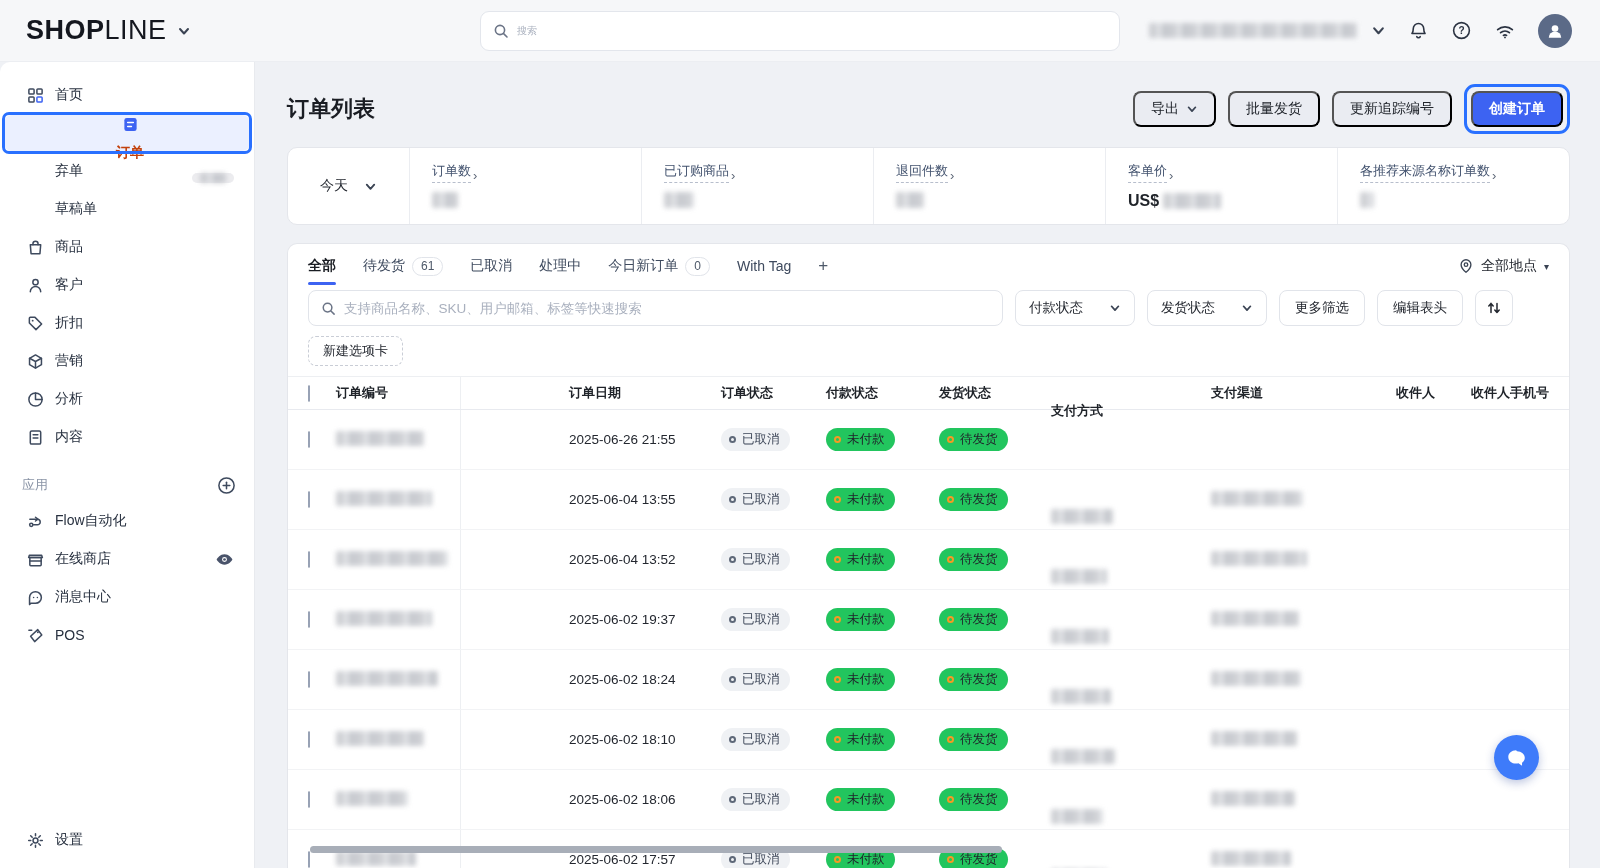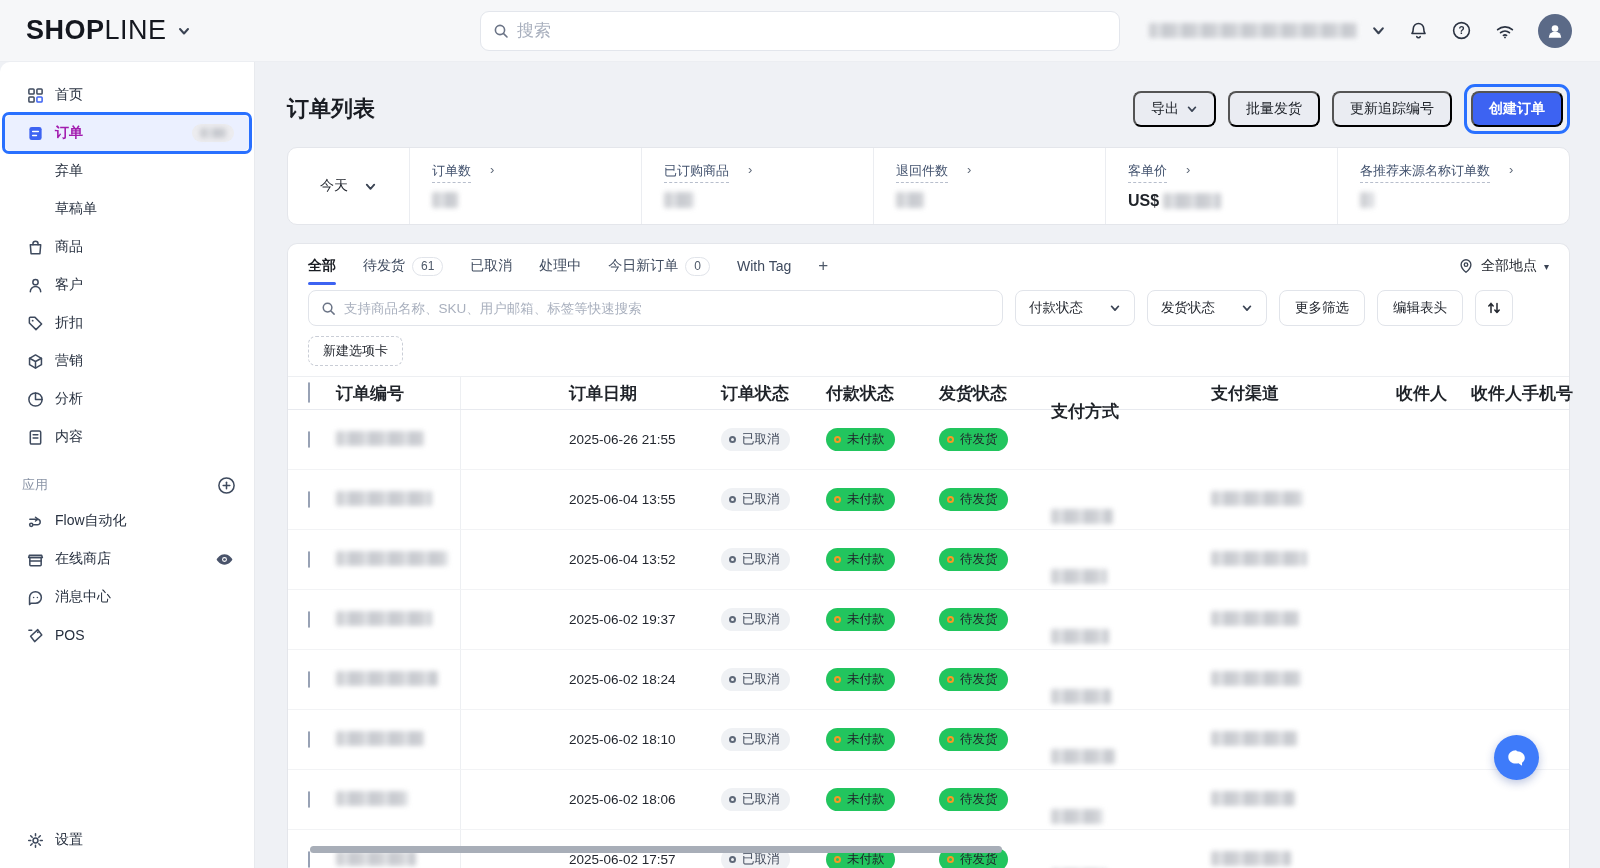--- a/index.html
+++ b/index.html
@@ -8,39 +8,39 @@
 
   
   .topbar { height:62px; background:#F6F7F9; display:flex; align-items:center; position:relative; border-bottom:1px solid #ECEEF2; }
   .logo-wrap { display:flex; align-items:center; gap:10px; padding-left:26px; }
   .logo { font-size:27px; letter-spacing:.5px; color:#14171F; }
   .logo b { font-weight:800; }
   .logo span { font-weight:300; }
   .chev { stroke:#3A4353; stroke-width:2; fill:none; stroke-linecap:round; stroke-linejoin:round; }
   .global-search { position:absolute; left:50%; transform:translateX(-50%); width:640px; height:40px;
     background:#fff; border:1px solid #E3E6EC; border-radius:9px; display:flex; align-items:center; padding:0 12px; gap:8px; }
-  .global-search input { border:none; outline:none; flex:1; font-size:17px; background:transparent; color:#1F2329; }
+  .global-search input { border:none; outline:none; flex:1; font-size:10px; background:transparent; color:#1F2329; }
   .global-search input::placeholder { color:#A9B0BE; }
   .top-right { margin-left:auto; display:flex; align-items:center; gap:22px; padding-right:28px; }
   .store-blur { width:208px; height:15px; }
   .blur { border-radius:2px; background:repeating-linear-gradient(90deg,#c6c8cd 0 7px,#d9dbdf 7px 13px,#bfc2c8 13px 20px); filter:blur(2.5px); opacity:.85; }
   .icon-btn { display:flex; align-items:center; justify-content:center; cursor:pointer; }
   .avatar { width:34px; height:34px; border-radius:50%; background:#5B6A87; display:flex; align-items:center; justify-content:center; }
 
   
   .app { display:flex; height:806px; }
   .sidebar { width:255px; background:#fff; border-right:1px solid #E8EAEE; border-top-left-radius:10px;
     padding-top:14px; display:flex; flex-direction:column; position:relative; }
   .main { flex:1; background:#EFF1F5; padding:0 30px 0 32px; overflow:hidden; }
 
   
   .nav-item { height:36px; display:flex; align-items:center; gap:11px; padding:0 16px 0 22px; font-size:14px; color:#27303F; cursor:pointer; border-radius:8px; margin:1px 4px; }
   .nav-item .nicon { width:18px; height:18px; flex:none; display:flex; align-items:center; justify-content:center; }
   .nav-item.sub { padding-left:51px; }
-  .nav-item.active { background:#EBF0FF; color:#a21caf; font-weight:600; position:relative; }
+  .nav-item.active { background:#EBF0FF; color:#c2410c; font-weight:600; position:relative;flex-direction:column; }
   .annot-side { position:absolute; left:-2px; right:-2px; top:-3px; bottom:-3px; border:3px solid #2970FF; border-radius:7px; pointer-events:none; }
   .badge-blur-pill { margin-left:auto; width:42px; height:18px; background:#ECECEF; border-radius:10px; display:flex; align-items:center; justify-content:center; }
   .badge-blur-pill .blur { width:26px; height:10px; }
   .nav-section { height:34px; display:flex; align-items:center; padding:0 18px 0 22px; margin-top:12px; font-size:13px; color:#8A94A6; }
   .nav-section .plus { margin-left:auto; }
   .nav-eye { margin-left:auto; }
   .sidebar-spacer { flex:1; }
   .nav-footer { margin-bottom:10px; }
   .sicon { stroke:#3E4A5E; stroke-width:1.6; fill:none; stroke-linecap:round; stroke-linejoin:round; }
 
@@ -51,21 +51,21 @@
   .btn { height:36px; border-radius:8px; display:inline-flex; align-items:center; gap:7px; padding:0 16px; font-size:14px; cursor:pointer; white-space:nowrap; }
   .btn.soft { background:#EAECF2; color:#20242B; }
   .btn.primary { background:#3D63F2; color:#fff; font-weight:600; }
   .annot-btn { border:3px solid #2970FF; border-radius:11px; padding:4px; }
 
   
   .stats-card { margin-top:13px; height:78px; background:#fff; border:1px solid #E4E6EB; border-radius:10px; display:flex; overflow:hidden; }
   .period-cell { width:122px; flex:none; border-right:1px solid #EBEDF1; display:flex; align-items:center; justify-content:center; gap:16px; font-size:14px; color:#23272F; cursor:pointer; }
   .metric { flex:1; padding:13px 0 0 22px; border-right:1px solid #EBEDF1; }
   .metric:last-child { border-right:none; }
-  .metric-label { font-size:13px; color:#42526E; display:inline-flex; align-items:flex-start; gap:19px; cursor:pointer; }
+  .metric-label { font-size:13px; color:#42526E; display:inline-flex; align-items:flex-end; gap:2px; cursor:pointer; }
   .metric-label u { text-decoration:none; border-bottom:1px dashed #B7BECC; padding-bottom:2px; }
   .metric-label .arrow { color:#5E6878; font-size:13px; }
   .metric-value { margin-top:9px; display:flex; align-items:center; gap:4px; font-size:16px; font-weight:700; }
   .metric-value .blur { height:16px; }
 
   
   .table-card { margin-top:18px; background:#fff; border:1px solid #E4E6EB; border-bottom:none; border-radius:10px 10px 0 0; height:640px; position:relative; }
   .tabs-row { display:flex; align-items:center; padding:10px 20px 0 20px; height:44px; }
   .tab { font-size:14px; color:#3E4A5E; margin-right:27px; cursor:pointer; position:relative; display:flex; align-items:center; gap:7px; padding-bottom:10px; }
   .tab.active { color:#1A1D23; font-weight:700; }
@@ -79,21 +79,21 @@
   .table-search { width:695px; height:36px; background:#fff; border:1px solid #E1E4EA; border-radius:8px; display:flex; align-items:center; gap:8px; padding:0 12px; }
   .table-search input { border:none; outline:none; flex:1; font-size:13.5px; background:transparent; }
   .table-search input::placeholder { color:#A9B0BE; }
   .drop-btn { height:36px; border:1px solid #E1E4EA; background:#fff; border-radius:8px; display:inline-flex; align-items:center; gap:26px; padding:0 13px; font-size:13.5px; color:#23272F; cursor:pointer; }
   .plain-btn { height:36px; border:1px solid #E1E4EA; background:#fff; border-radius:8px; display:inline-flex; align-items:center; padding:0 15px; font-size:13.5px; color:#23272F; cursor:pointer; }
   .sort-btn { width:38px; justify-content:center; padding:0; }
 
   .newtab-row { padding:10px 20px 0 20px; }
   .dashed-btn { height:30px; border:1px dashed #C9CDD6; border-radius:8px; background:#fff; display:inline-flex; align-items:center; padding:0 14px; font-size:13px; color:#23272F; cursor:pointer; }
 
-  .thead { margin-top:10px; border-top:1px solid #EDEFF2; border-bottom:1px solid #E8EAEF; height:34px; display:flex; align-items:center; font-size:17px; font-weight:700; color:#1F2329; }
+  .thead { margin-top:10px; border-top:1px solid #EDEFF2; border-bottom:1px solid #E8EAEF; height:34px; display:flex; align-items:center; font-size:13px; font-weight:700; color:#1F2329; }
   .trow { height:60px; display:flex; align-items:center; border-bottom:1px solid #F2F3F5; font-size:13.5px; color:#23272F; }
   .col-fixed { display:flex; align-items:center; width:173px; flex:none; align-self:stretch; border-right:1px solid #EDEFF2; }
   .c-check { width:48px; flex:none; padding-left:20px; }
   .checkbox { width:16px; height:16px; border:1.5px solid #98A2B5; border-radius:4px; background:#fff; cursor:pointer; }
   .c-orderno { width:120px; flex:none; }
   .c-date { margin-left:108px; width:152px; flex:none; }
   .c-ostatus { width:105px; flex:none; }
   .c-pstatus { width:113px; flex:none; }
   .c-fstatus { width:112px; flex:none; }
   .c-method { width:160px; flex:none;margin-top:36px; }

